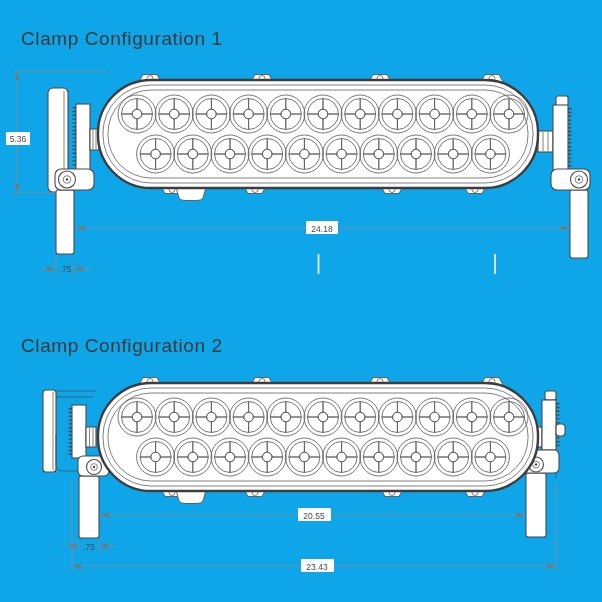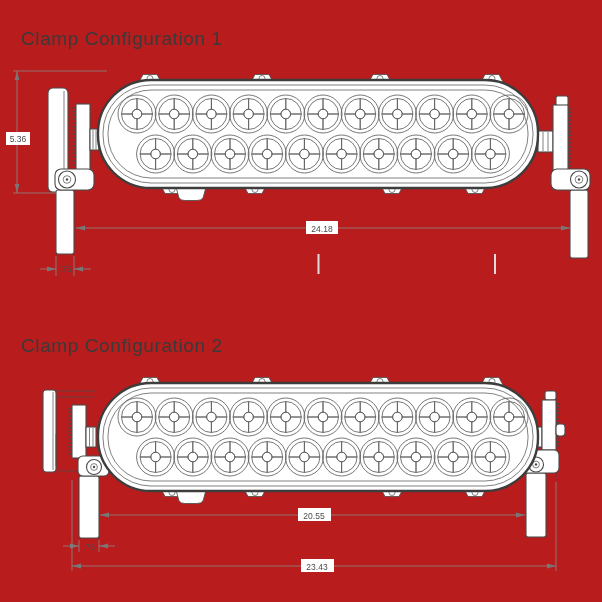--- a/index.html
+++ b/index.html
@@ -2,21 +2,21 @@
 <html style="--line: #4a4a4a; --dim: #8a8a8a; --outline: #3d3d3d; --text: #3a3a3a;"><head>
 <meta charset="utf-8">
 <style>
   :root{
     --line:#4a4a4a;
     --dim:#8a8a8a;
     --outline:#3d3d3d;
     --text:#3a3a3a;
   }
   html,body{margin:0;padding:0;background:#fff;}
-  .sheet{width:602px;height:602px;background:#b91c1c;position:relative;overflow:hidden;}
+  .sheet{width:602px;height:602px;background:#0ea5e9;position:relative;overflow:hidden;}
   svg text{font-family:"Liberation Sans",sans-serif;}
   .title{font-size:19px;fill:var(--text);letter-spacing:.6px;}
   .dimtxt{font-size:8.5px;fill:#4a4a4a;text-anchor:middle;}
   .part{fill:#fff;stroke:var(--line);stroke-width:1.1;}
   .thin{fill:none;stroke:var(--line);stroke-width:.7;}
   .outline{fill:#fff;stroke:var(--outline);stroke-width:2.4;}
   .teeth{stroke:var(--line);stroke-width:4.5;stroke-dasharray:1.4 2.4;fill:none;}
   .dim{stroke:var(--dim);stroke-width:.8;fill:none;}
   .arr{fill:#777;stroke:none;}
   .ghost{stroke:#dcdcdc;stroke-width:2;fill:none;}

